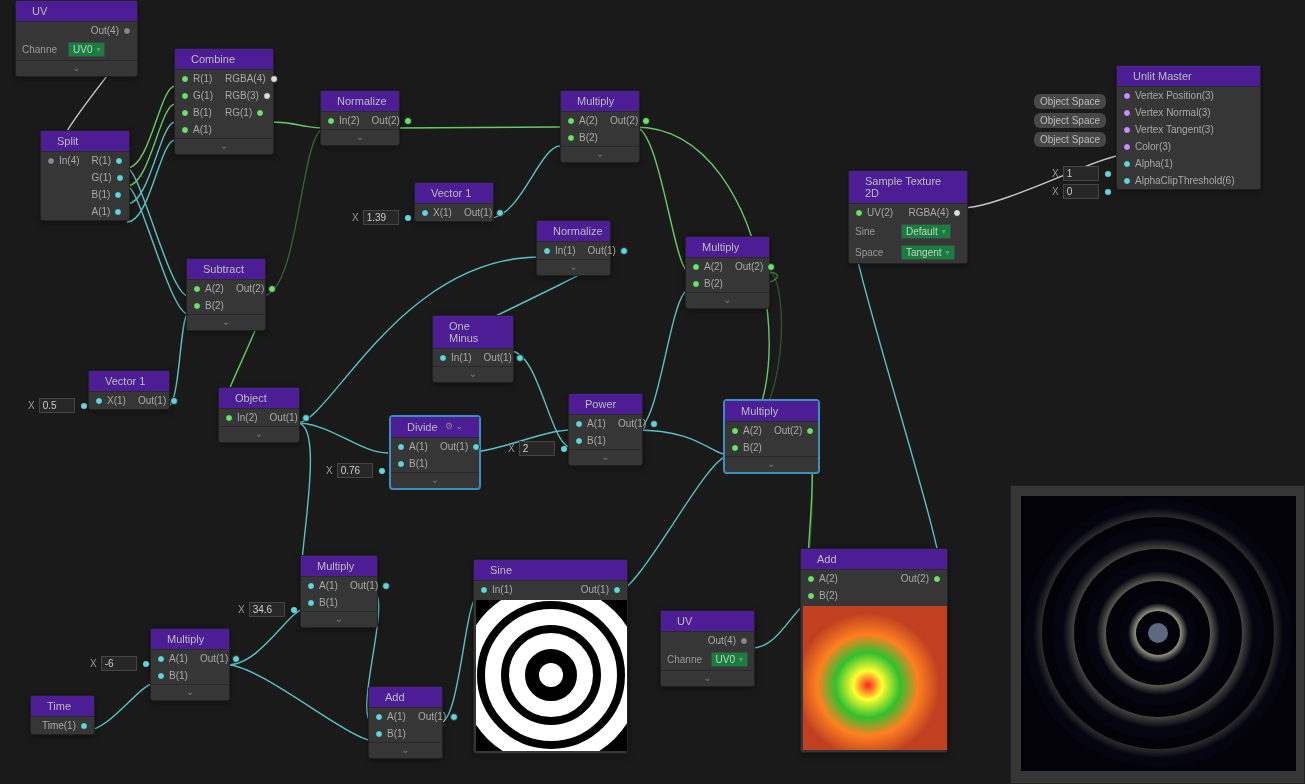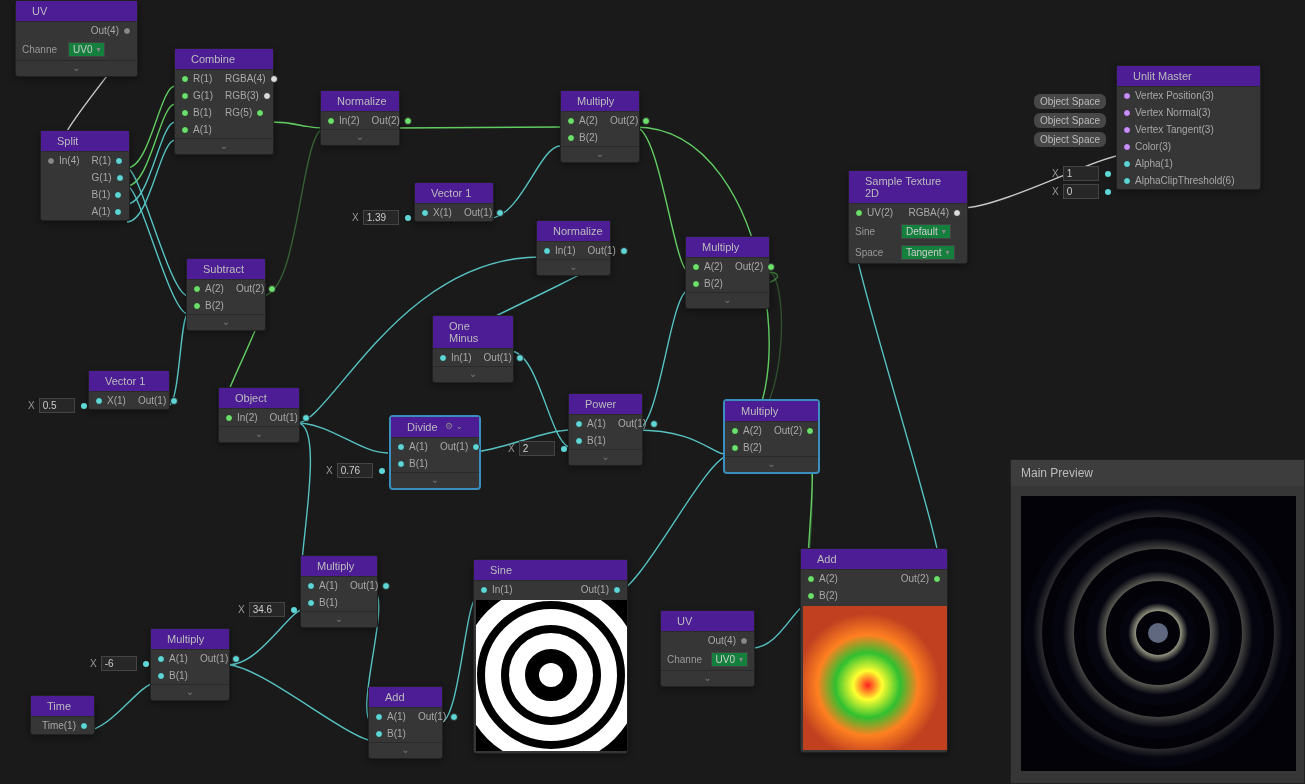--- a/index.html
+++ b/index.html
@@ -160,21 +160,21 @@
     <div class="col">
       <div class="port-row out">
             <span>RGBA(4)</span>
             <span class="port-dot white"></span>
           </div>
       <div class="port-row out">
             <span>RGB(3)</span>
             <span class="port-dot white"></span>
           </div>
       <div class="port-row out">
-            <span>RG(5)</span>
+            <span>RG(1)</span>
             <span class="port-dot"></span>
           </div>
     </div>
   </div>
   <div class="collapse">⌄</div>
 </div>
 
 <div class="node" style="left:320px; top:90px; width:80px;">
   <div class="node-head">Normalize</div>
   <div class="node-body">
@@ -684,21 +684,20 @@
       <input value="1" style="">
       <span class="dot"></span>
 </div>
 <div class="field" style="left:1052px; top:184px;">
   <span class="lbl">X</span>
       <input value="0" style="">
       <span class="dot"></span>
 </div>
 
 <div class="preview-panel">
-  <div class="preview-head">Main Preview</div>
   <svg class="preview-img" viewBox="0 0 275 275">
     <defs>
       <radialGradient id="chrome" cx="50%" cy="50%">
         <stop offset="0%" stop-color="#1a1a2a"></stop>
         <stop offset="30%" stop-color="#8898b8"></stop>
         <stop offset="50%" stop-color="#202030"></stop>
         <stop offset="70%" stop-color="#a8a890"></stop>
         <stop offset="100%" stop-color="#050510"></stop>
       </radialGradient>
     </defs>

